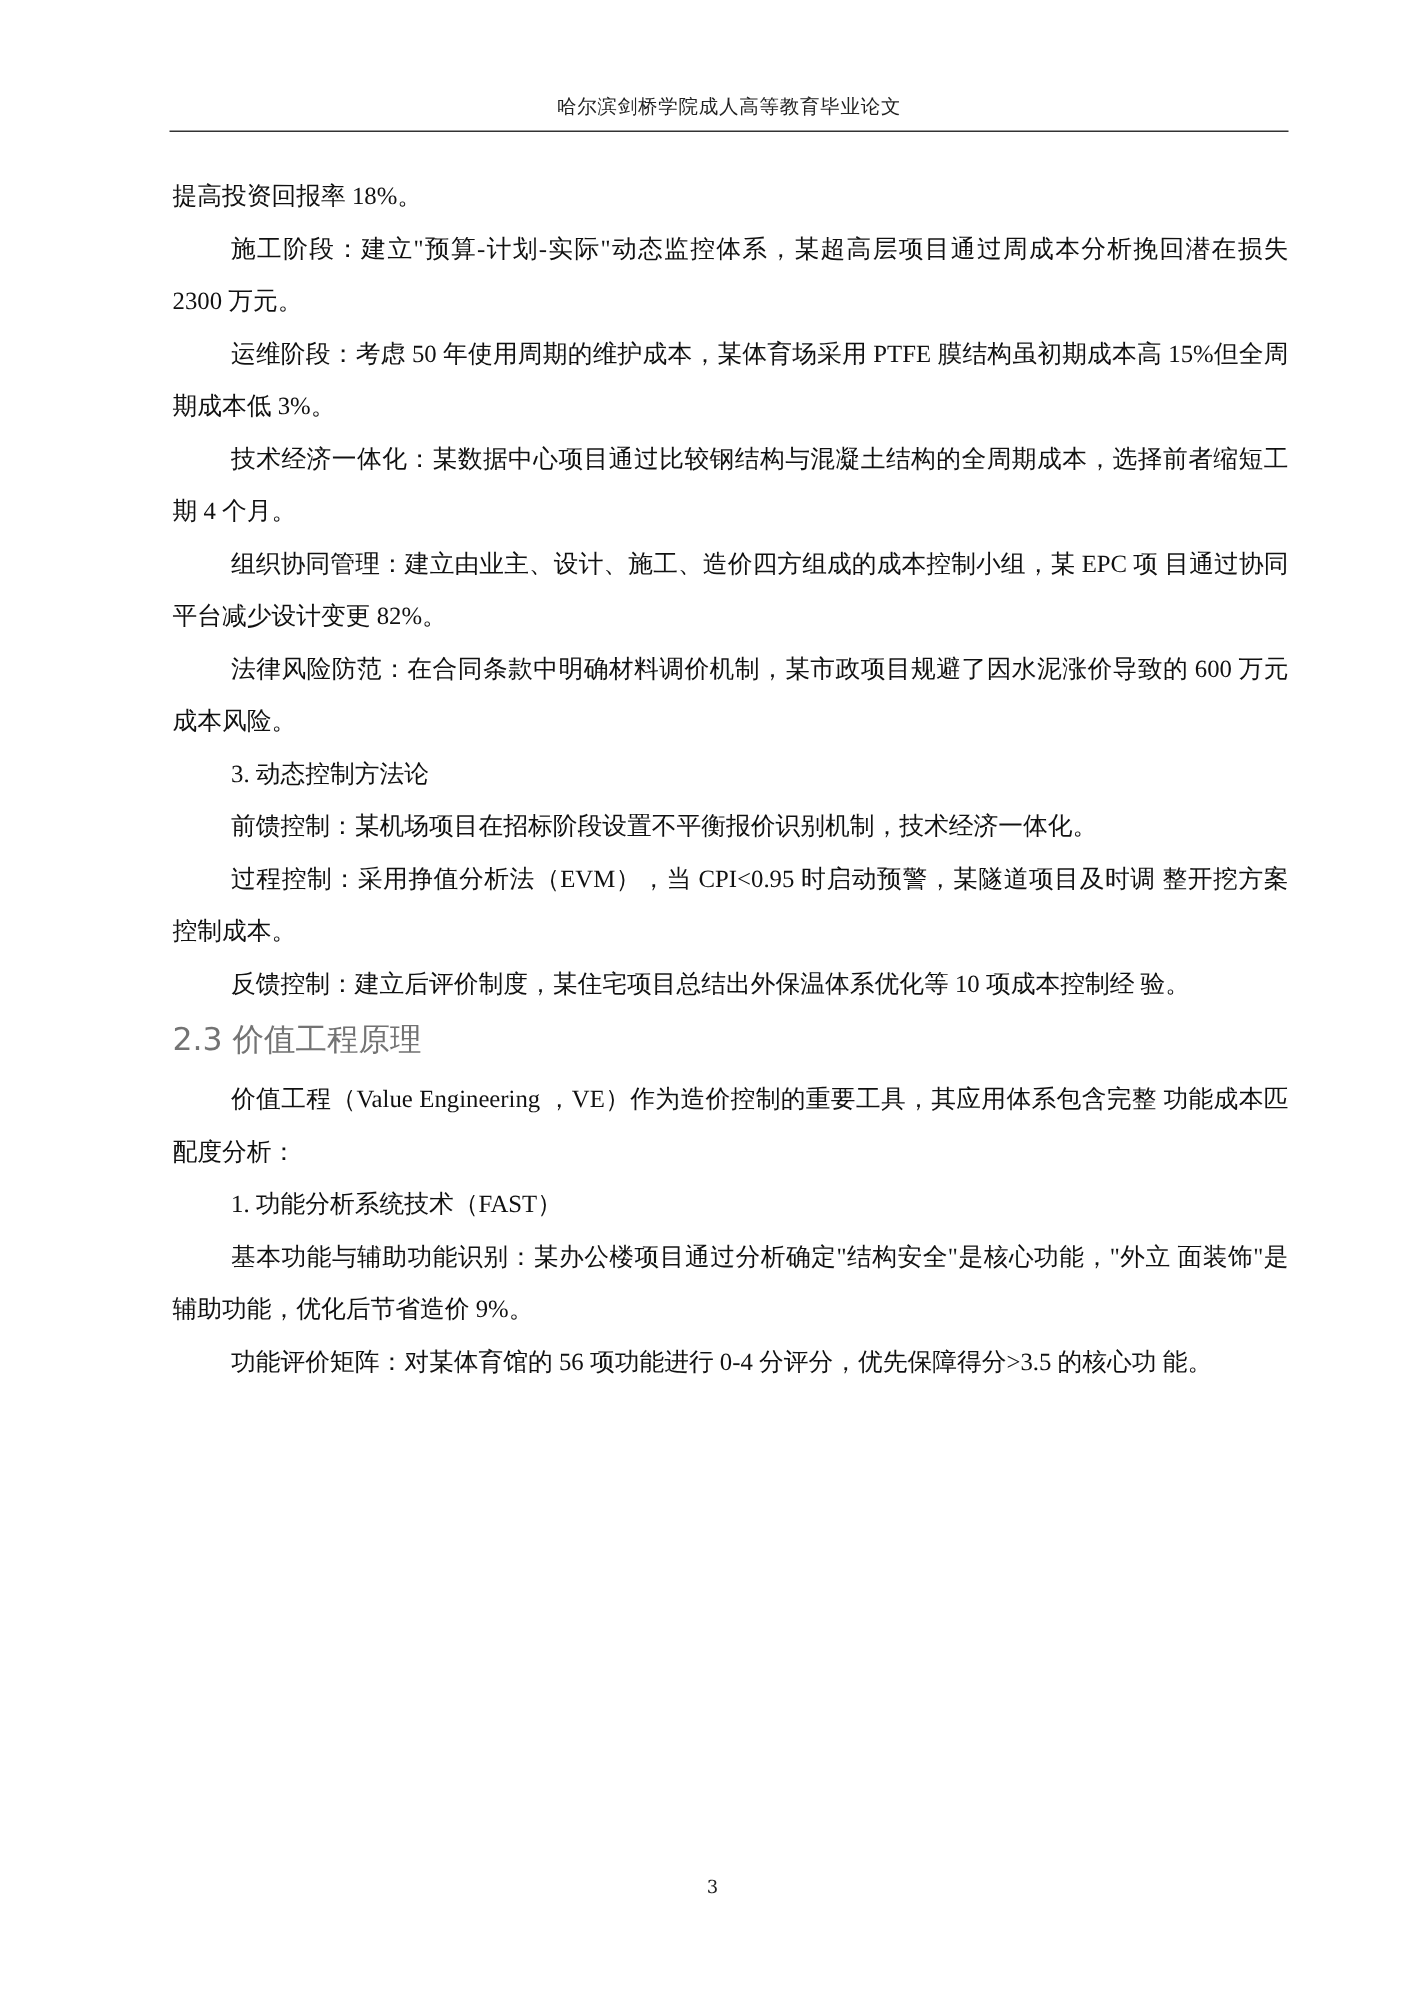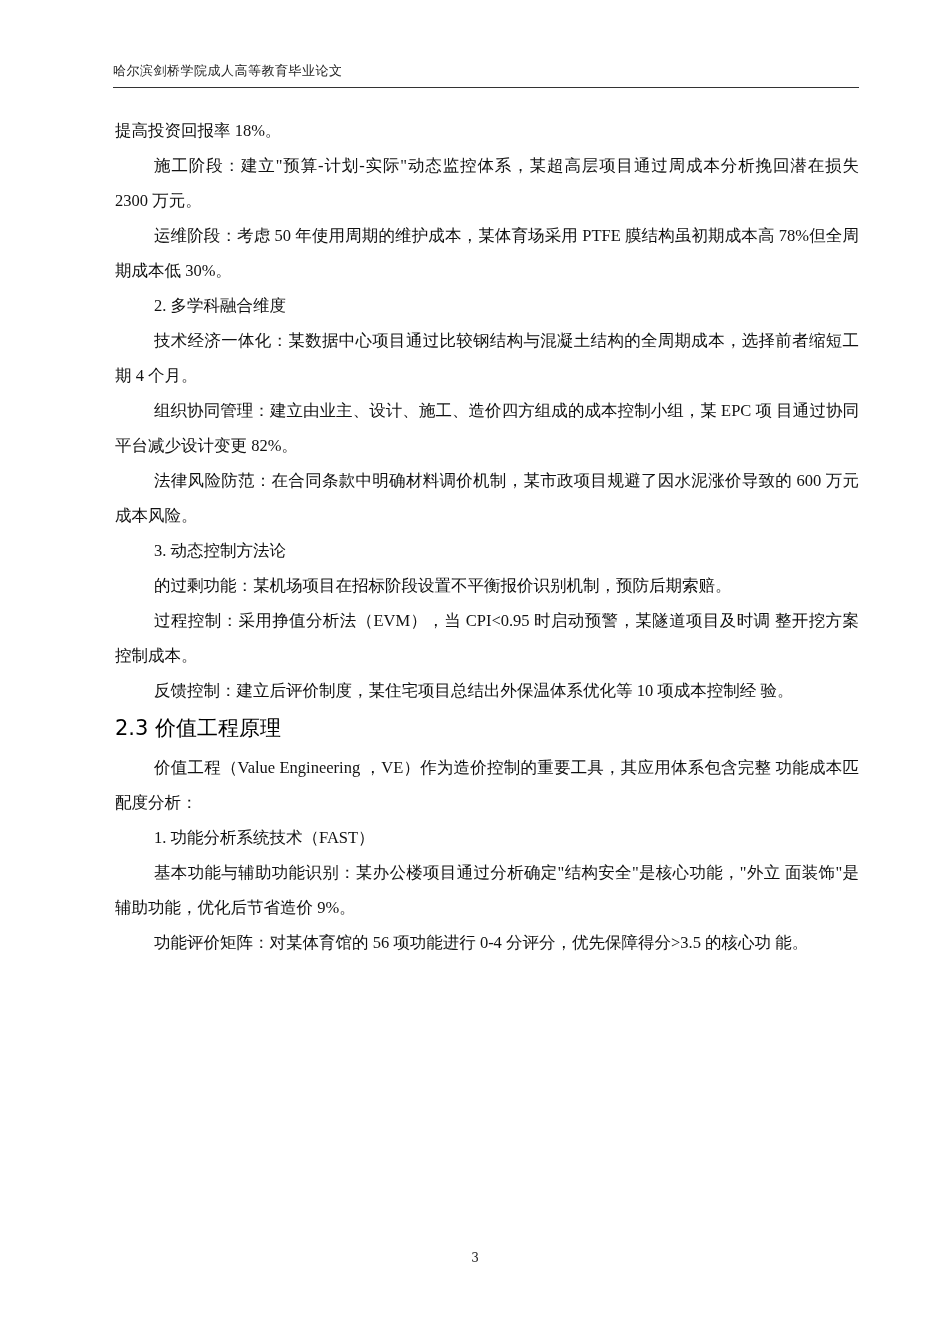--- a/index.html
+++ b/index.html
@@ -1,46 +1,45 @@
 <!DOCTYPE html>
 <html><head>
   <meta charset="utf-8">
   <style>
     html, body { margin: 0; padding: 0; background: #ffffff; }
     body { width: 950px; height: 1344px; position: relative; overflow: hidden;
            font-family: "DejaVu Serif", "Liberation Serif", serif; color: #111; }
     .page-header { position: absolute; left: 113px; top: 62px; width: 746px;
-                   font-size: 13px; color: #222; letter-spacing: 0.5px; }
+                   text-align: center; font-size: 13px; color: #222; letter-spacing: 0.5px; }
     .header-rule { position: absolute; left: 113px; top: 87px; width: 746px; height: 0;
                    border-top: 1px solid #333; }
     .body { position: absolute; left: 115px; top: 113px; width: 744px; }
     .p { font-size: 16.5px; line-height: 35px; margin: 0; text-align: justify; font-family: Liberation Serif, serif; }
     .indent { text-indent: 39px; }
     .noindent { text-indent: 0; }
     .h2 { font-family: "DejaVu Sans", "Liberation Sans", sans-serif; font-size: 21px;
-          line-height: 32px; margin: 4px 0 6px 0; font-weight: normal; color: #000000; }
+          line-height: 32px; margin: 4px 0 6px 0; font-weight: normal; color: #737373; }
     .page-number { position: absolute; left: 0; width: 950px; top: 1251px;
                    text-align: center; font-size: 12px; color: #222; }
   </style>
 </head>
 <body>
 
 <div class="page-header">哈尔滨剑桥学院成人高等教育毕业论文</div>
 <div class="header-rule"></div>
 
 <div class="body">
   <p class="p noindent">提高投资回报率  18%。</p>
   <p class="p indent">施工阶段：建立"预算-计划-实际"动态监控体系，某超高层项目通过周成本分析挽回潜在损失  2300 万元。</p>
-  <p class="p indent">运维阶段：考虑 50 年使用周期的维护成本，某体育场采用 PTFE 膜结构虽初期成本高  78%但全周期成本低  30%。</p>
-  <p class="p indent">2.  多学科融合维度</p>
+  <p class="p indent">运维阶段：考虑 50 年使用周期的维护成本，某体育场采用 PTFE 膜结构虽初期成本高  15%但全周期成本低  3%。</p>
   <p class="p indent">技术经济一体化：某数据中心项目通过比较钢结构与混凝土结构的全周期成本，选择前者缩短工期  4 个月。</p>
   <p class="p indent">组织协同管理：建立由业主、设计、施工、造价四方组成的成本控制小组，某  EPC 项  目通过协同平台减少设计变更  82%。</p>
   <p class="p indent">法律风险防范：在合同条款中明确材料调价机制，某市政项目规避了因水泥涨价导致的  600 万元成本风险。</p>
   <p class="p indent">3.  动态控制方法论</p>
-  <p class="p indent">的过剩功能：某机场项目在招标阶段设置不平衡报价识别机制，预防后期索赔。</p>
+  <p class="p indent">前馈控制：某机场项目在招标阶段设置不平衡报价识别机制，技术经济一体化。</p>
   <p class="p indent">过程控制：采用挣值分析法（EVM），当  CPI&lt;0.95 时启动预警，某隧道项目及时调  整开挖方案控制成本。</p>
   <p class="p indent">反馈控制：建立后评价制度，某住宅项目总结出外保温体系优化等  10 项成本控制经  验。</p>
 
   <h2 class="h2">2.3  价值工程原理</h2>
 
   <p class="p indent">价值工程（Value Engineering ，VE）作为造价控制的重要工具，其应用体系包含完整  功能成本匹配度分析：</p>
   <p class="p indent">1.  功能分析系统技术（FAST）</p>
   <p class="p indent">基本功能与辅助功能识别：某办公楼项目通过分析确定"结构安全"是核心功能，"外立  面装饰"是辅助功能，优化后节省造价  9%。</p>
   <p class="p indent">功能评价矩阵：对某体育馆的 56 项功能进行  0-4 分评分，优先保障得分&gt;3.5 的核心功  能。</p>
 </div>

